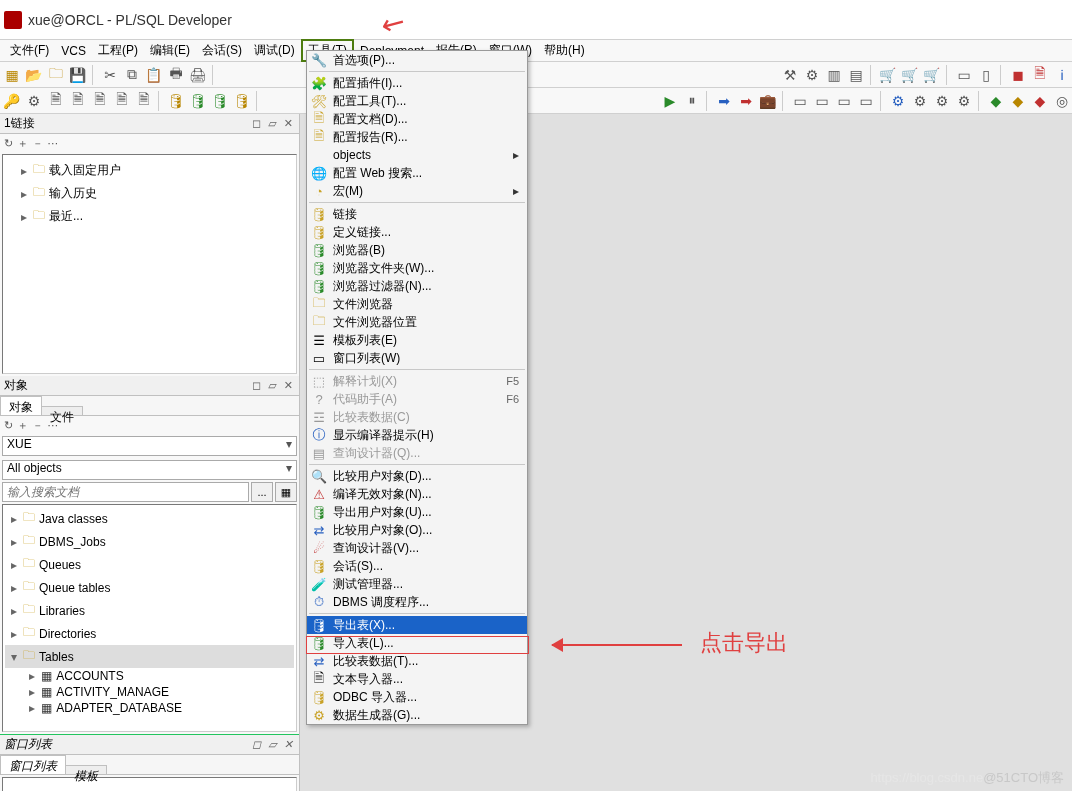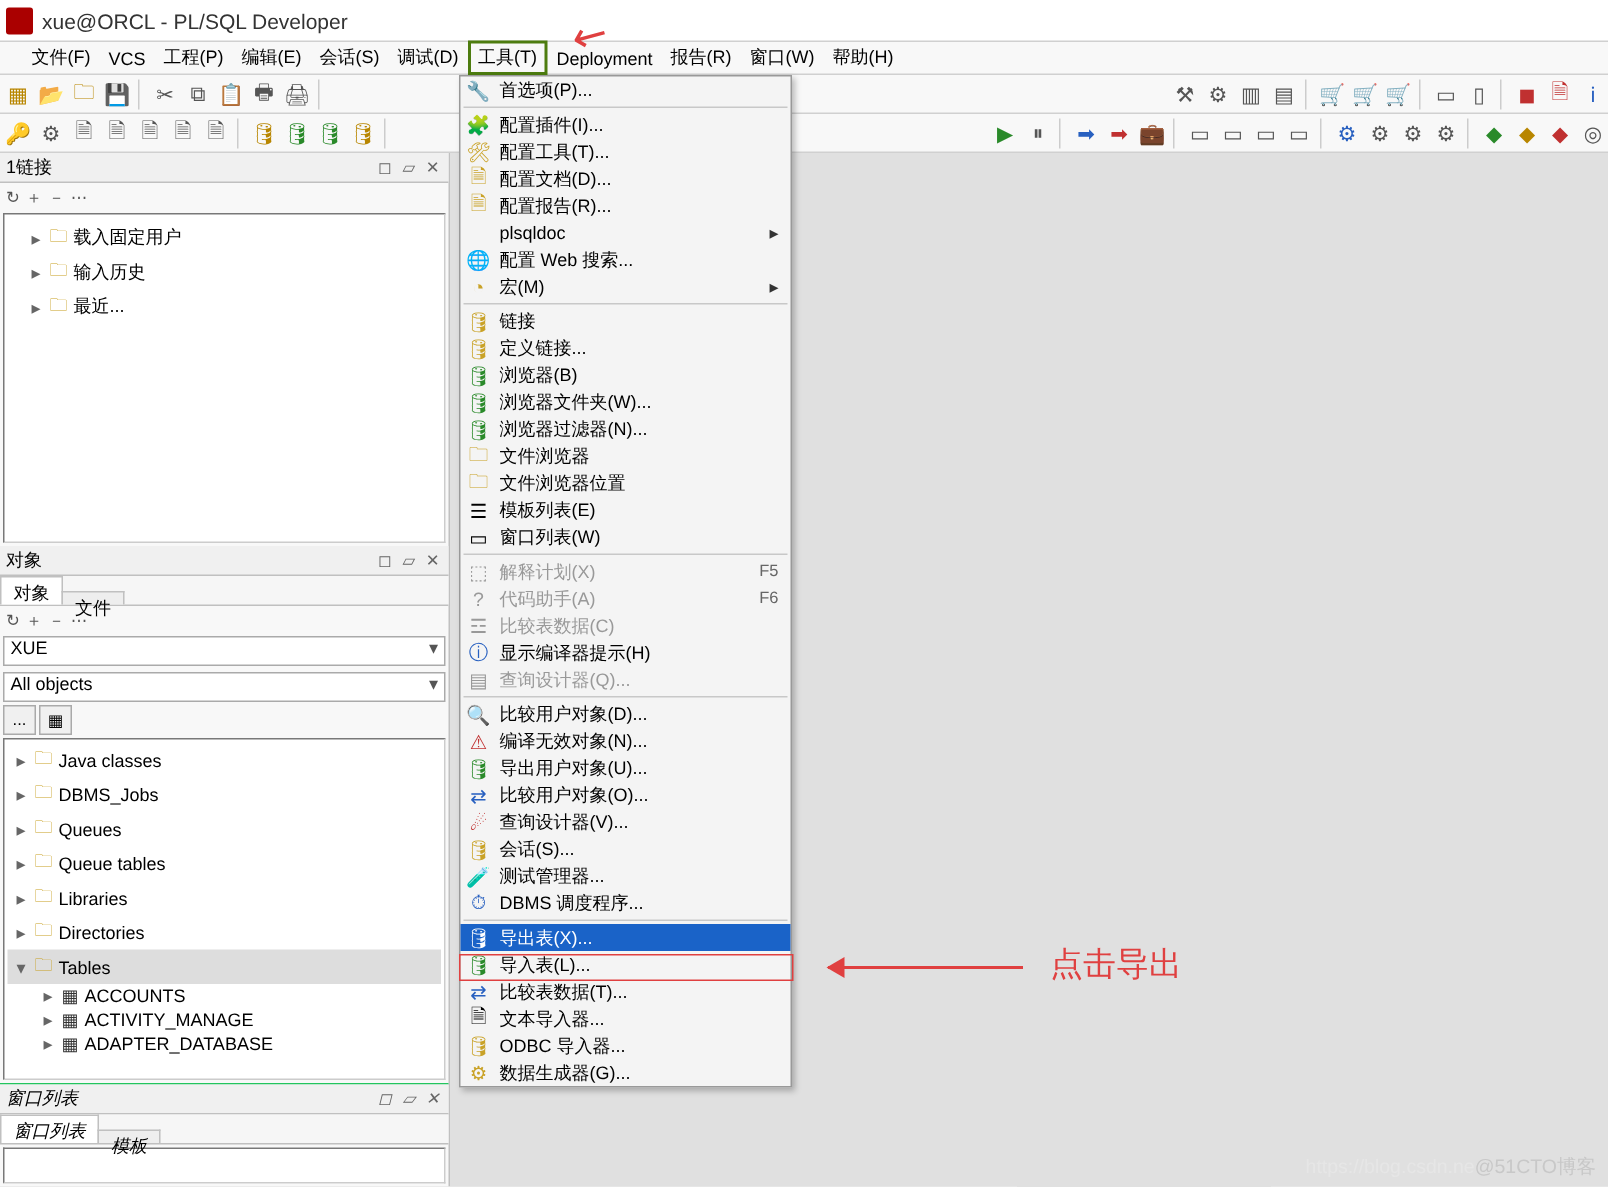--- a/index.html
+++ b/index.html
@@ -1,21 +1,21 @@
 <!DOCTYPE html>
 <html><head>
 <meta charset="utf-8">
 <style>
 * { box-sizing: border-box; margin: 0; padding: 0; font-family: "Microsoft YaHei", SimSun, Arial, sans-serif; }
 body { background: #f0f0f0; width: 1072px; height: 791px; overflow: hidden; position: relative; }
 
-.title-bar { height: 28px; background: #fff; display: flex; align-items: center; padding-left: 4px; font-size: 14px; color: #333; border-bottom: 1px solid #d0d0d0; }
+.title-bar { height: 40px; background: #fff; display: flex; align-items: center; padding-left: 4px; font-size: 14px; color: #333; border-bottom: 1px solid #d0d0d0; }
 .title-icon { width: 18px; height: 18px; background: #a00; border-radius: 2px; margin-right: 6px; display:inline-block; }
 
-.menu-bar { height: 22px; background: #f8f8f8; display: flex; align-items: center; font-size: 12px; border-bottom: 1px solid #d0d0d0; padding-left: 15px; }
+.menu-bar { height: 22px; background: #f8f8f8; display: flex; align-items: center; font-size: 12px; border-bottom: 1px solid #d0d0d0; padding-left: 4px; }
 .menu-bar span { padding: 2px 6px; cursor: default; white-space: nowrap; }
 .menu-bar span.hl { border: 2px solid #4d7c0f; padding: 1px 5px; }
 
 .toolbar { height: 26px; background: #f8f8f8; display: flex; align-items: center; border-bottom: 1px solid #d0d0d0; padding-left: 2px; gap: 2px; }
 .tb-btn { width: 20px; height: 20px; border: 1px solid transparent; display: inline-flex; align-items: center; justify-content: center; font-size: 14px; color: #555; }
 .tb-sep { width: 4px; height: 20px; border-left: 1px solid #ccc; margin: 0 2px; }
 .tb-btn.yellow { color:#b88600; }
 .tb-btn.green  { color:#2a8a2a; }
 .tb-btn.blue   { color:#2860c0; }
 .tb-btn.red    { color:#c03030; }
@@ -212,20 +212,21 @@
       </div>
       <div class="combo">
           <span>XUE</span>
           <span class="dd">▾</span>
         </div>
       <div class="combo">
           <span>All objects</span>
           <span class="dd">▾</span>
         </div>
       <div class="search-row">
+        <input placeholder="输入搜索文档" style="">
         <span class="sq-btn">...</span>
         <span class="sq-btn">▦</span>
       </div>
       <div class="obj-tree">
         <div class="obj-line">
             <span class="tw">▸</span>
             <span class="fld">🗀</span>
             <span>Java classes</span>
           </div>
         <div class="obj-line">
@@ -309,21 +310,21 @@
   <div class="dd-item">
       <span class="ic y">🗎</span>
       <span class="lbl">配置文档(D)...</span>
     </div>
   <div class="dd-item">
       <span class="ic y">🗎</span>
       <span class="lbl">配置报告(R)...</span>
     </div>
   <div class="dd-item">
       <span class="ic"></span>
-      <span class="lbl">plsqldoc</span>
+      <span class="lbl">objects</span>
       <span class="sub">▸</span>
     </div>
   <div class="dd-item">
       <span class="ic b">🌐</span>
       <span class="lbl">配置 Web 搜索...</span>
     </div>
   <div class="dd-item">
       <span class="ic y">◔</span>
       <span class="lbl">宏(M)</span>
       <span class="sub">▸</span>

